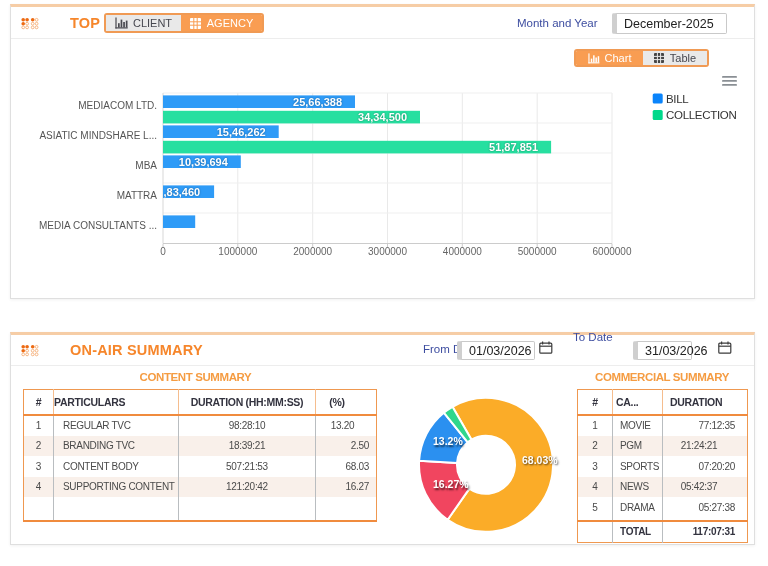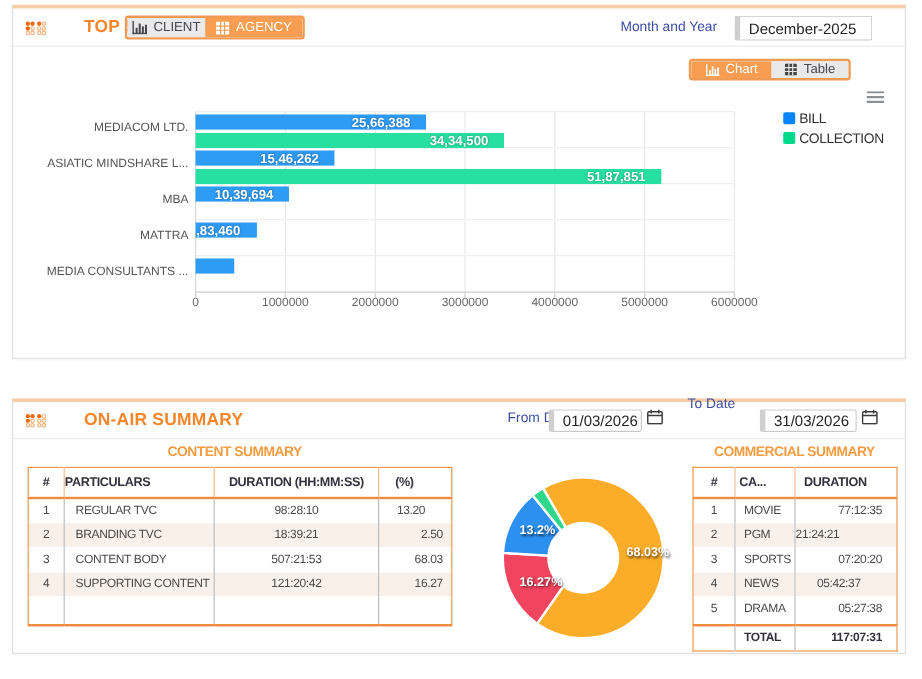--- a/index.html
+++ b/index.html
@@ -49,21 +49,21 @@
       <circle cx="11.7" cy="6.7" r="1.4"></circle>
       <circle cx="11.7" cy="10.4" r="1.4"></circle>
       <circle cx="15.6" cy="2.8" r="1.4"></circle>
       <circle cx="15.6" cy="6.7" r="1.4"></circle>
       <circle cx="15.6" cy="10.4" r="1.4"></circle>
   </g>
 </svg>
 <div class="ptitle" style="left:44px; top:15px;">TOP 5</div>
 
 <div class="btng" style="left:104px; top:13px; height:20px;">
-  <div class="btn gray" style="width:65px; font-size:11px;">
+  <div class="btn gray" style="width:75px; font-size:11px;">
     <svg width="13" height="12" viewBox="0 0 13 12">
         <g fill="#494950">
           <rect x="0.4" y="0.5" width="1.2" height="11"></rect>
           <rect x="3" y="6.2" width="1.7" height="4.3"></rect>
           <rect x="5.6" y="2.6" width="1.7" height="7.9"></rect>
           <rect x="8.2" y="5" width="1.7" height="5.5"></rect>
           <rect x="10.8" y="3.6" width="1.7" height="6.9"></rect>
           <rect x="0.4" y="10.3" width="12.3" height="1.2"></rect>
         </g>
       </svg>
@@ -230,21 +230,21 @@
 <div class="inp" style="left:457px; top:341px; width:78px; height:19px;">01/03/2026</div>
 <svg class="abs" style="left:539px; top:341px;" width="14" height="13" viewBox="0 0 14 13">
   <g fill="none" stroke="#3b3b3b" stroke-width="1.2">
       <rect x="0.8" y="2.2" width="12" height="10" rx="1"></rect>
       <line x1="3.6" y1="0.5" x2="3.6" y2="3.5"></line>
       <line x1="10" y1="0.5" x2="10" y2="3.5"></line>
       <line x1="0.8" y1="5.2" x2="12.8" y2="5.2"></line>
     </g>
 </svg>
 <div class="bluelab" style="left:573px; top:331px;">To Date</div>
-<div class="inp" style="left:633px; top:341px; width:81px; height:19px;">31/03/2026</div>
+<div class="inp" style="left:633px; top:341px; width:59px; height:19px;">31/03/2026</div>
 <svg class="abs" style="left:718px; top:341px;" width="14" height="13" viewBox="0 0 14 13">
   <g fill="none" stroke="#3b3b3b" stroke-width="1.2">
       <rect x="0.8" y="2.2" width="12" height="10" rx="1"></rect>
       <line x1="3.6" y1="0.5" x2="3.6" y2="3.5"></line>
       <line x1="10" y1="0.5" x2="10" y2="3.5"></line>
       <line x1="0.8" y1="5.2" x2="12.8" y2="5.2"></line>
     </g>
 </svg>
 
 <div class="sumtitle" style="left:19px; top:371px; width:353px;">CONTENT SUMMARY</div>
@@ -310,21 +310,21 @@
         <th style="text-align:left; padding-left:7px;">DURATION</th>
       </tr>
   <tr>
         <td style="text-align:center;">1</td>
         <td style="padding-left:7px;">MOVIE</td>
         <td style="text-align:right; padding-right:12px;">77:12:35</td>
       </tr>
   <tr class="stripe">
         <td style="text-align:center;">2</td>
         <td style="padding-left:7px;">PGM</td>
-        <td style="text-align:left; padding-right:12px;">21:24:21</td>
+        <td style="text-align:center; padding-right:12px;">21:24:21</td>
       </tr>
   <tr>
         <td style="text-align:center;">3</td>
         <td style="padding-left:7px;">SPORTS</td>
         <td style="text-align:right; padding-right:12px;">07:20:20</td>
       </tr>
   <tr class="stripe">
         <td style="text-align:center;">4</td>
         <td style="padding-left:7px;">NEWS</td>
         <td style="text-align:center; padding-right:12px;">05:42:37</td>

